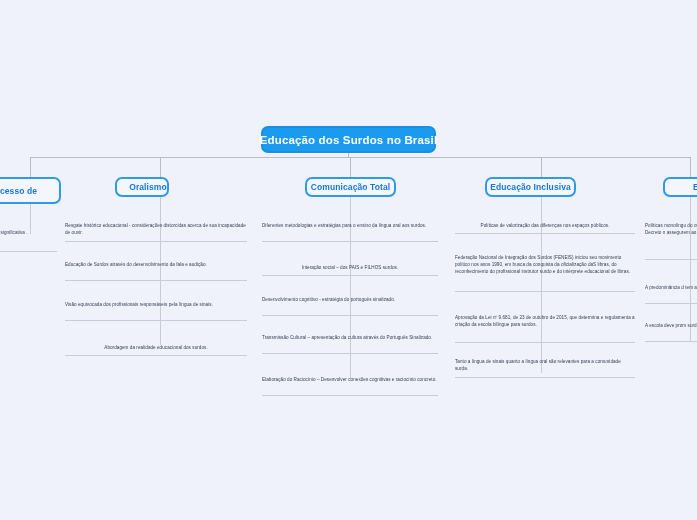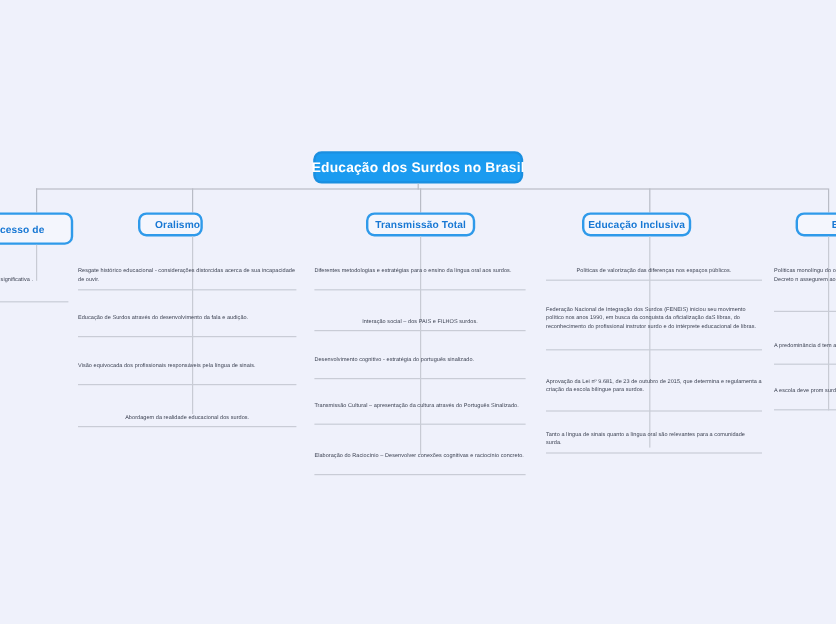--- a/index.html
+++ b/index.html
@@ -126,21 +126,21 @@
 
   <div class="leaf" style="left:65px; top:261px; width:182px;">Educação de Surdos através do desenvolvimento da fala e audição.</div>
   <div class="leaf-underline" style="left:65px; top:280px; width:182px;"></div>
 
   <div class="leaf" style="left:65px; top:301px; width:182px;">Visão equivocada dos profissionais responsáveis pela língua de sinais.</div>
   <div class="leaf-underline" style="left:65px; top:320px; width:182px;"></div>
 
   <div class="leaf center" style="left:65px; top:344px; width:182px;">Abordagem da realidade educacional dos surdos.</div>
   <div class="leaf-underline" style="left:65px; top:355px; width:182px;"></div>
 
-  <div class="branch-node" style="left:305px; top:177px; width:91px; height:20px;">Transmissão Total</div>
+  <div class="branch-node" style="left:305px; top:177px; width:91px; height:20px;">Comunicação Total</div>
 
   <div class="branch-spine" style="left:350px; top:197px; height:182px;"></div>
 
   <div class="leaf" style="left:262px; top:222px; width:176px;">Diferentes metodologias e estratégias para o ensino da língua oral aos surdos.</div>
   <div class="leaf-underline" style="left:262px; top:241px; width:176px;"></div>
 
   <div class="leaf center" style="left:262px; top:264px; width:176px;">Interação social – dos PAIS e FILHOS surdos.</div>
   <div class="leaf-underline" style="left:262px; top:275px; width:176px;"></div>
 
   <div class="leaf" style="left:262px; top:296px; width:176px;">Desenvolvimento cognitivo - estratégia do português sinalizado.</div>

